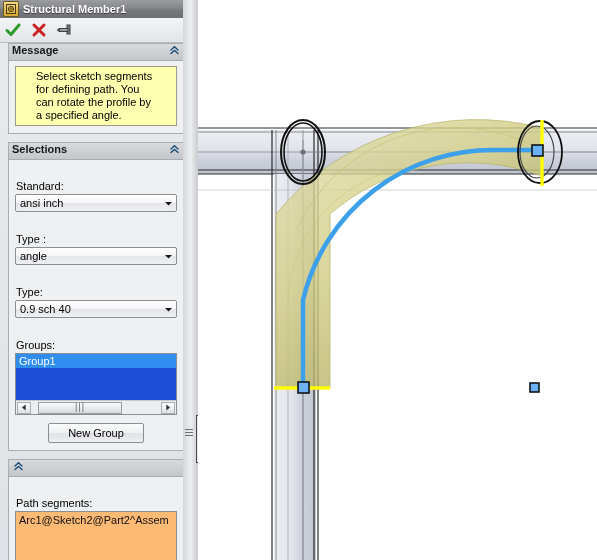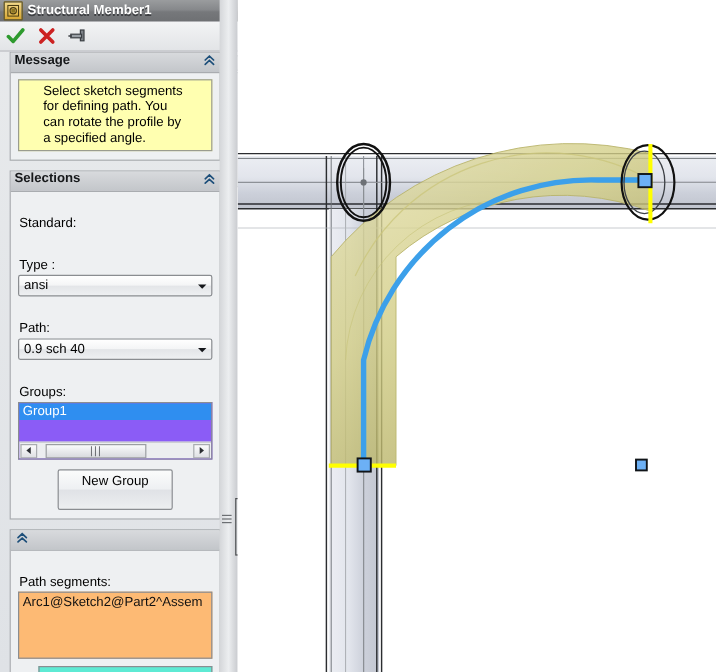--- a/index.html
+++ b/index.html
@@ -85,21 +85,21 @@
 
   .combo{
     position:relative;height:18px;border:1px solid #8a8d91;border-radius:2px;
     background:linear-gradient(to bottom,#ffffff 0%,#f4f5f6 48%,#e3e5e8 52%,#eef0f2 100%);
     display:flex;align-items:center;box-sizing:border-box;
   }
   .combo-val{padding-left:4px;font-size:11px;color:#000;flex:1;white-space:nowrap;overflow:hidden;}
   .combo-arrow{width:16px;height:16px;display:flex;align-items:center;justify-content:center;}
 
   .listbox{
-    border:1px solid #8a8d91;background:#8b5cf6;height:48px;
+    border:1px solid #8a8d91;background:#1d4ed8;height:62px;
     box-sizing:border-box;position:relative;overflow:hidden;
   }
   .listbox .row-sel{
     background:#2f8ef0;color:#ffffff;font-size:11px;padding:1px 3px;white-space:nowrap;
   }
   .hscroll{
     position:absolute;left:0;bottom:0;width:100%;height:14px;
     background:#eceef0;border-top:1px solid #c5c8cc;
     display:flex;align-items:center;box-sizing:border-box;
   }
@@ -111,21 +111,21 @@
   .hs-track{flex:1;height:12px;position:relative;}
   .hs-thumb{
     position:absolute;left:6px;top:0;width:84px;height:12px;
     background:linear-gradient(to bottom,#fafbfc,#d8dade);
     border:1px solid #9b9ea2;box-sizing:border-box;
     display:flex;align-items:center;justify-content:center;
   }
   .hs-grip{font-size:9px;color:#5c5f63;letter-spacing:1px;line-height:9px;}
 
   .btn{
-    margin:8px auto 0 auto;display:block;width:96px;height:34px;
+    margin:8px auto 0 auto;display:block;width:96px;height:20px;
     border:1px solid #8a8d91;border-radius:2px;
     background:linear-gradient(to bottom,#fbfcfc 0%,#eef0f2 48%,#e0e2e6 52%,#edeff1 100%);
     font-family:"Liberation Sans", sans-serif;font-size:11px;color:#000;
     text-align:center;line-height:18px;box-sizing:border-box;
   }
 
   .pathlist{
     border:1px solid #8a8d91;background:#fdba74;height:56px;
     box-sizing:border-box;overflow:hidden;padding:2px 2px;
   }
@@ -252,34 +252,42 @@
             <span class="grp-head-title">Selections</span>
             <span class="chev">
               <svg width="11" height="11" viewBox="0 0 11 11">
                 <path d="M2 5 L5.5 1.8 L9 5 M2 8.6 L5.5 5.4 L9 8.6" stroke="#1d4f7a" stroke-width="1.4" fill="none" stroke-linecap="round"></path>
               </svg>
             </span>
           </div>
           <div class="grp-body">
 
             <div class="lbl">Standard:</div>
-
-            <div class="spacer6"></div>
-            <div class="lbl">Type :</div>
             <div class="combo">
-              <span class="combo-val">ansi</span>
+              <span class="combo-val">ansi inch</span>
               <span class="combo-arrow">
                 <svg width="9" height="9" viewBox="0 0 9 9">
                     <path d="M1 3 L4.5 6.6 L8 3 Z" fill="#14161a"></path>
                   </svg>
               </span>
             </div>
 
             <div class="spacer6"></div>
-            <div class="lbl">Path:</div>
+            <div class="lbl">Type :</div>
+            <div class="combo">
+              <span class="combo-val">angle</span>
+              <span class="combo-arrow">
+                <svg width="9" height="9" viewBox="0 0 9 9">
+                    <path d="M1 3 L4.5 6.6 L8 3 Z" fill="#14161a"></path>
+                  </svg>
+              </span>
+            </div>
+
+            <div class="spacer6"></div>
+            <div class="lbl">Type:</div>
             <div class="combo">
               <span class="combo-val">0.9 sch 40</span>
               <span class="combo-arrow">
                 <svg width="9" height="9" viewBox="0 0 9 9">
                     <path d="M1 3 L4.5 6.6 L8 3 Z" fill="#14161a"></path>
                   </svg>
               </span>
             </div>
 
             <div class="spacer6"></div>

